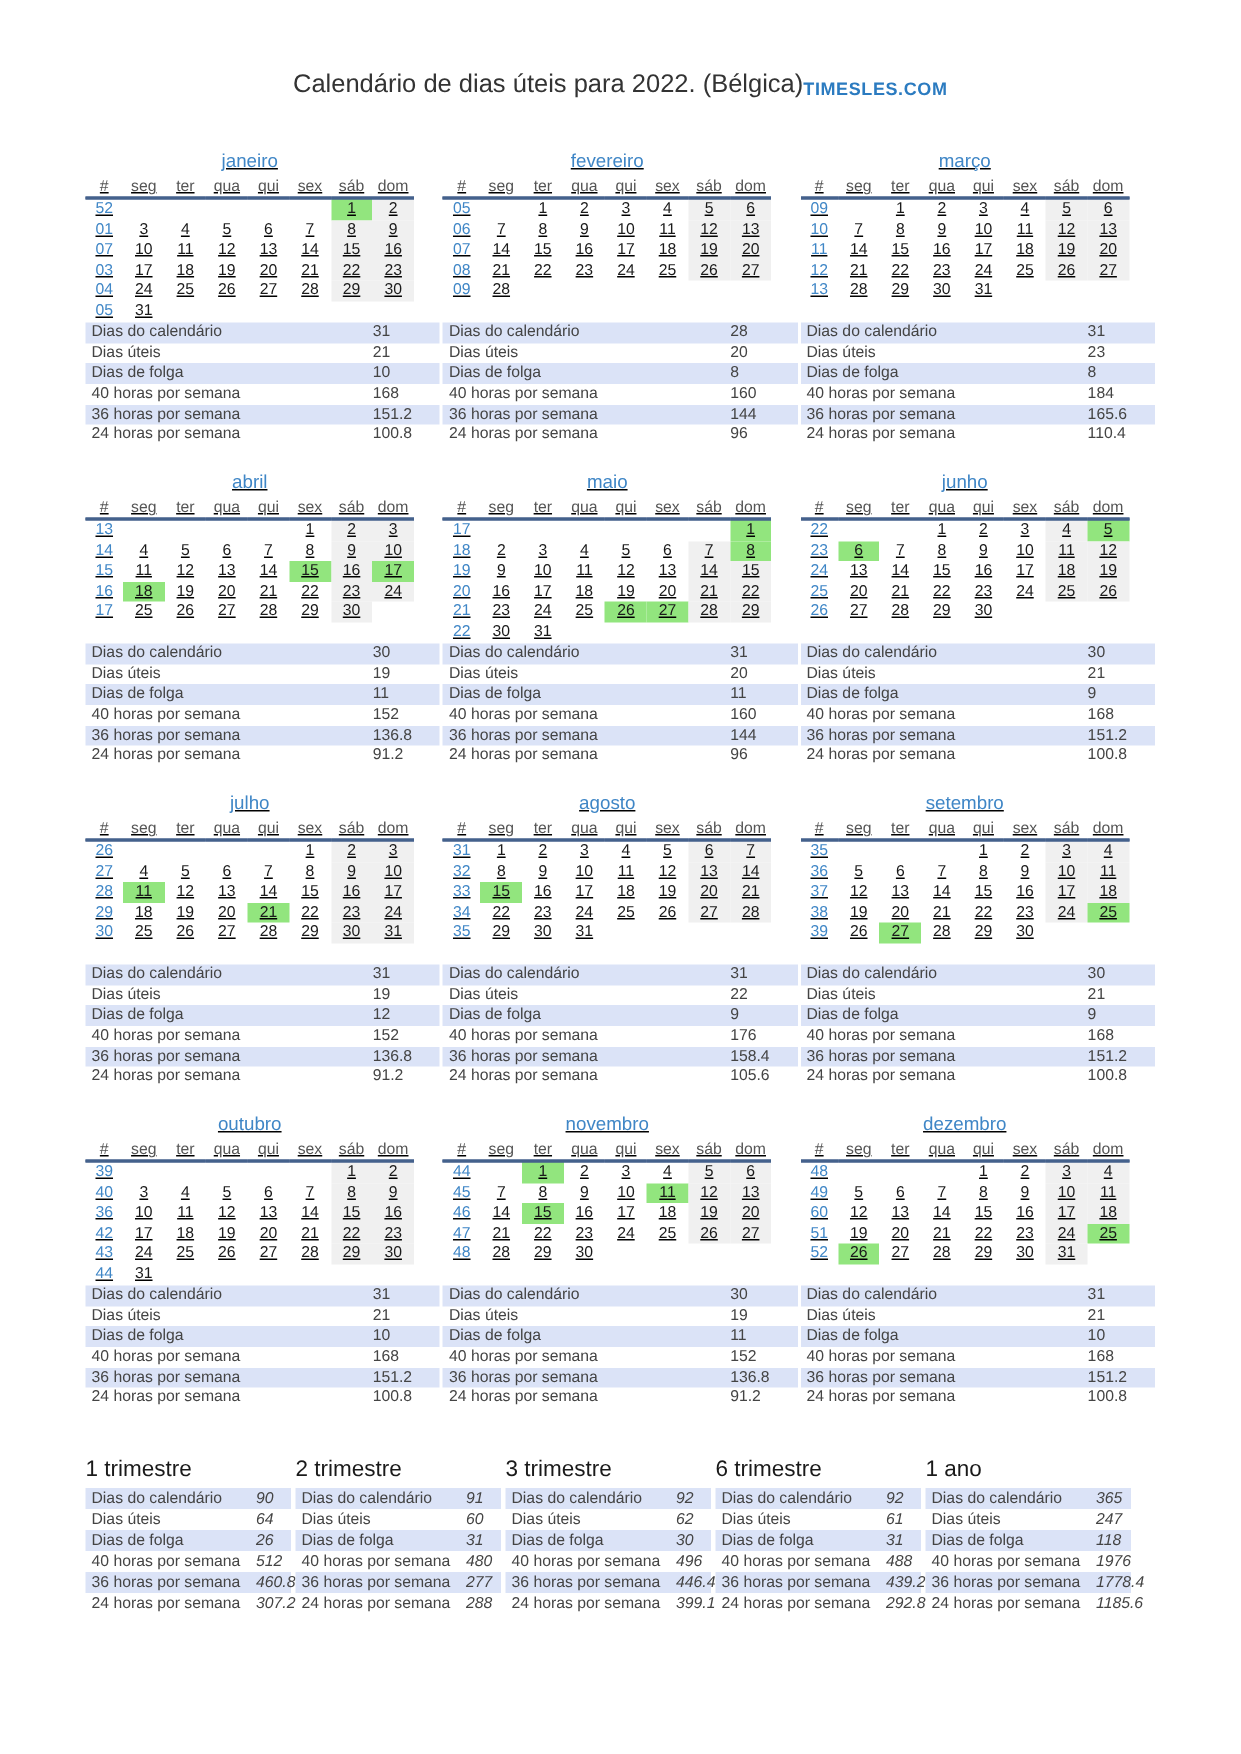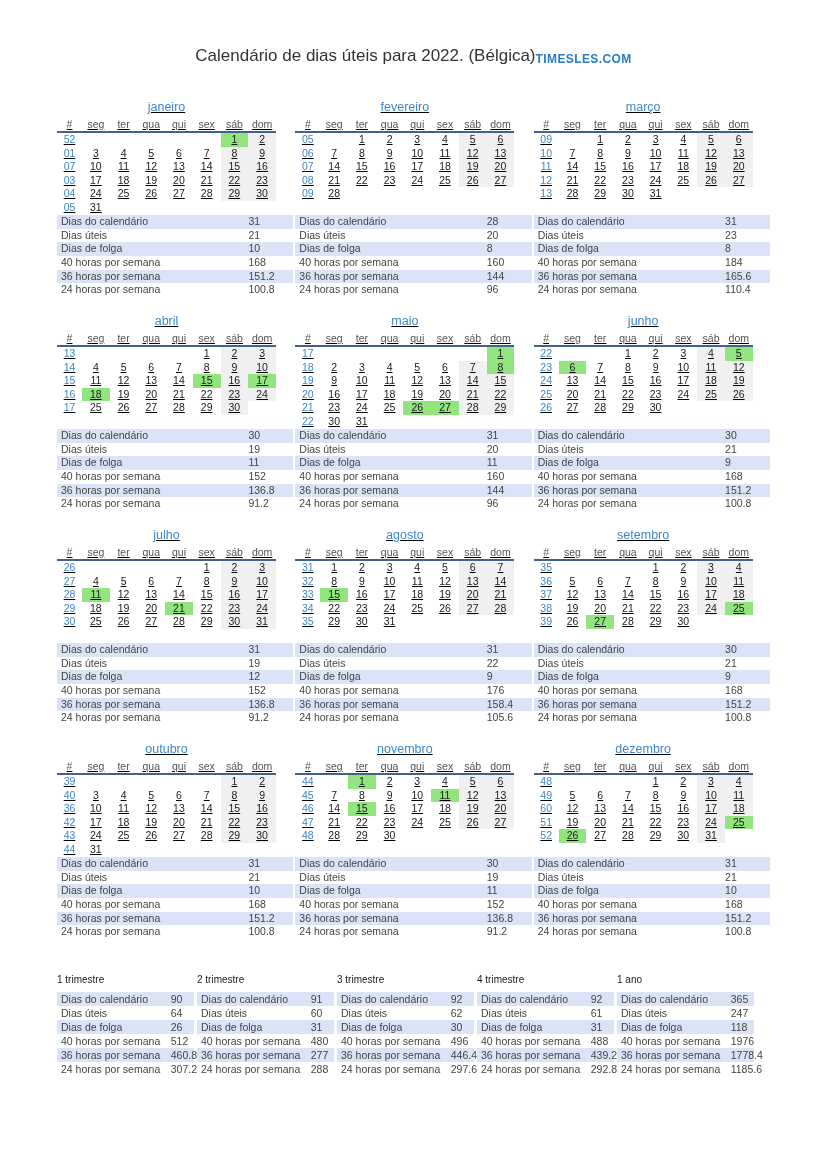--- a/index.html
+++ b/index.html
@@ -19,23 +19,23 @@
   .cal-table td.wk{color:var(--accent-blue);}
   .cal-table td.we{background:var(--weekend-gray);}
   .cal-table td.hol{background:var(--holiday-green);}
   .month-stats{position:absolute;top:115px;left:0;width:100%;}
   .stat-row{position:relative;height:13.7px;line-height:13.9px;font-size:10.5px;color:var(--stats-text);}
   .stat-row.alt{background:var(--stripe-blue);}
   .stat-label{padding-left:4px;}
   .stat-value{position:absolute;left:81%;top:0;white-space:nowrap;}
   .summaries{display:flex;margin-top:14px;}
   .summary{width:137px;margin-right:3px;}
-  .summary-title{font-size:10px;color:#1a1a1a;height:19px;line-height:19px;margin-bottom:3px;font-weight:normal;}
+  .summary-title{font-size:15px;color:#1a1a1a;height:19px;line-height:19px;margin-bottom:3px;font-weight:normal;}
   .summary .stat-row{height:14px;line-height:14.2px;}
-  .summary .stat-value{left:83%;}
+  .summary .stat-value{left:83%;font-style:italic;}
 </style>
 </head>
 <body>
 
 <div class="page">
   <div class="header">
     <div class="title">Calendário de dias úteis para 2022. (Bélgica)</div>
     <a class="site">TIMESLES.COM</a>
   </div>
   <div class="months" id="months">
@@ -1431,26 +1431,26 @@
           <div class="stat-row">
     <span class="stat-label">40 horas por semana</span>
     <span class="stat-value">496</span>
   </div>
           <div class="stat-row alt">
     <span class="stat-label">36 horas por semana</span>
     <span class="stat-value">446.4</span>
   </div>
           <div class="stat-row">
     <span class="stat-label">24 horas por semana</span>
-    <span class="stat-value">297.6</span>
+    <span class="stat-value">399.1</span>
   </div>
         </div>
   </div>
       <div class="summary">
-    <div class="summary-title">4 trimestre</div>
+    <div class="summary-title">6 trimestre</div>
     <div class="summary-stats">
           <div class="stat-row alt">
     <span class="stat-label">Dias do calendário</span>
     <span class="stat-value">92</span>
   </div>
           <div class="stat-row">
     <span class="stat-label">Dias úteis</span>
     <span class="stat-value">61</span>
   </div>
           <div class="stat-row alt">

